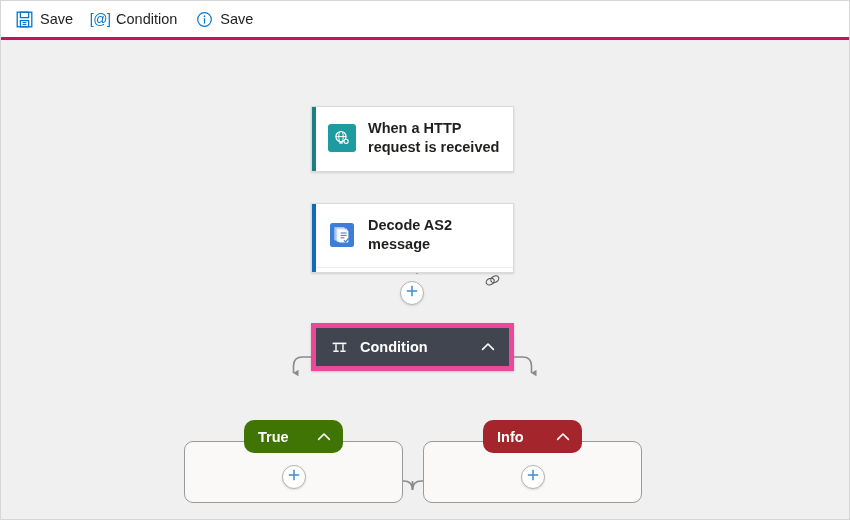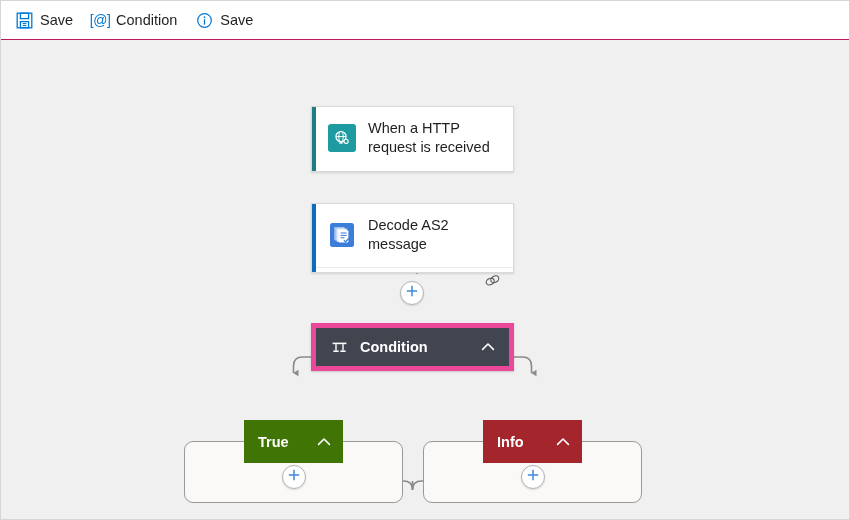--- a/index.html
+++ b/index.html
@@ -24,21 +24,21 @@
     overflow: hidden;
   }
 
   
   .toolbar {
     position: absolute;
     left: 0; top: 0;
     width: 850px;
     height: 39px;
     background: #ffffff;
-    border-bottom: 1px solid #be185d;
+    border-bottom: 3px solid #be185d;
     display: flex;
     align-items: center;
     padding-left: 14px;
     box-sizing: border-box;
   }
   .tb-item {
     display: flex;
     align-items: center;
     height: 30px;
     margin-right: 18px;
@@ -97,20 +97,21 @@
   .node .accent {
     position: absolute;
     left: 0; top: 0; bottom: 0;
     width: 4px;
   }
   .node-head {
     display: flex;
     align-items: center;
     padding: 12px 10px 12px 16px;
     box-sizing: border-box;
+    font-weight: bold;
   }
   .node-icon {
     width: 28px;
     height: 28px;
     border-radius: 3px;
     flex: none;
     margin-right: 12px;
     display: flex;
     align-items: center;
     justify-content: center;
@@ -186,26 +187,27 @@
     background: #faf9f8;
     border: 1.5px solid #9a9a9a;
     border-radius: 9px;
   }
   #branch-true-box { left: 183px; top: 401px; width: 219px; height: 62px; }
   #branch-false-box { left: 422px; top: 401px; width: 219px; height: 62px; }
 
   .branch-head {
     position: absolute;
     box-sizing: border-box;
-    height: 43px;
+    height: 33px;
     width: 99px;
     display: flex;
     align-items: center;
     padding: 0 10px 0 14px;
     cursor: pointer;
+    border-radius: 10px;
   }
   #branch-true-head { left: 243px; top: 380px; background: #407505; }
   #branch-false-head { left: 482px; top: 380px; background: #a4262c; }
   .branch-label {
     font-size: 14.5px;
     font-weight: bold;
     color: #ffffff;
     flex: 1;
   }
 

